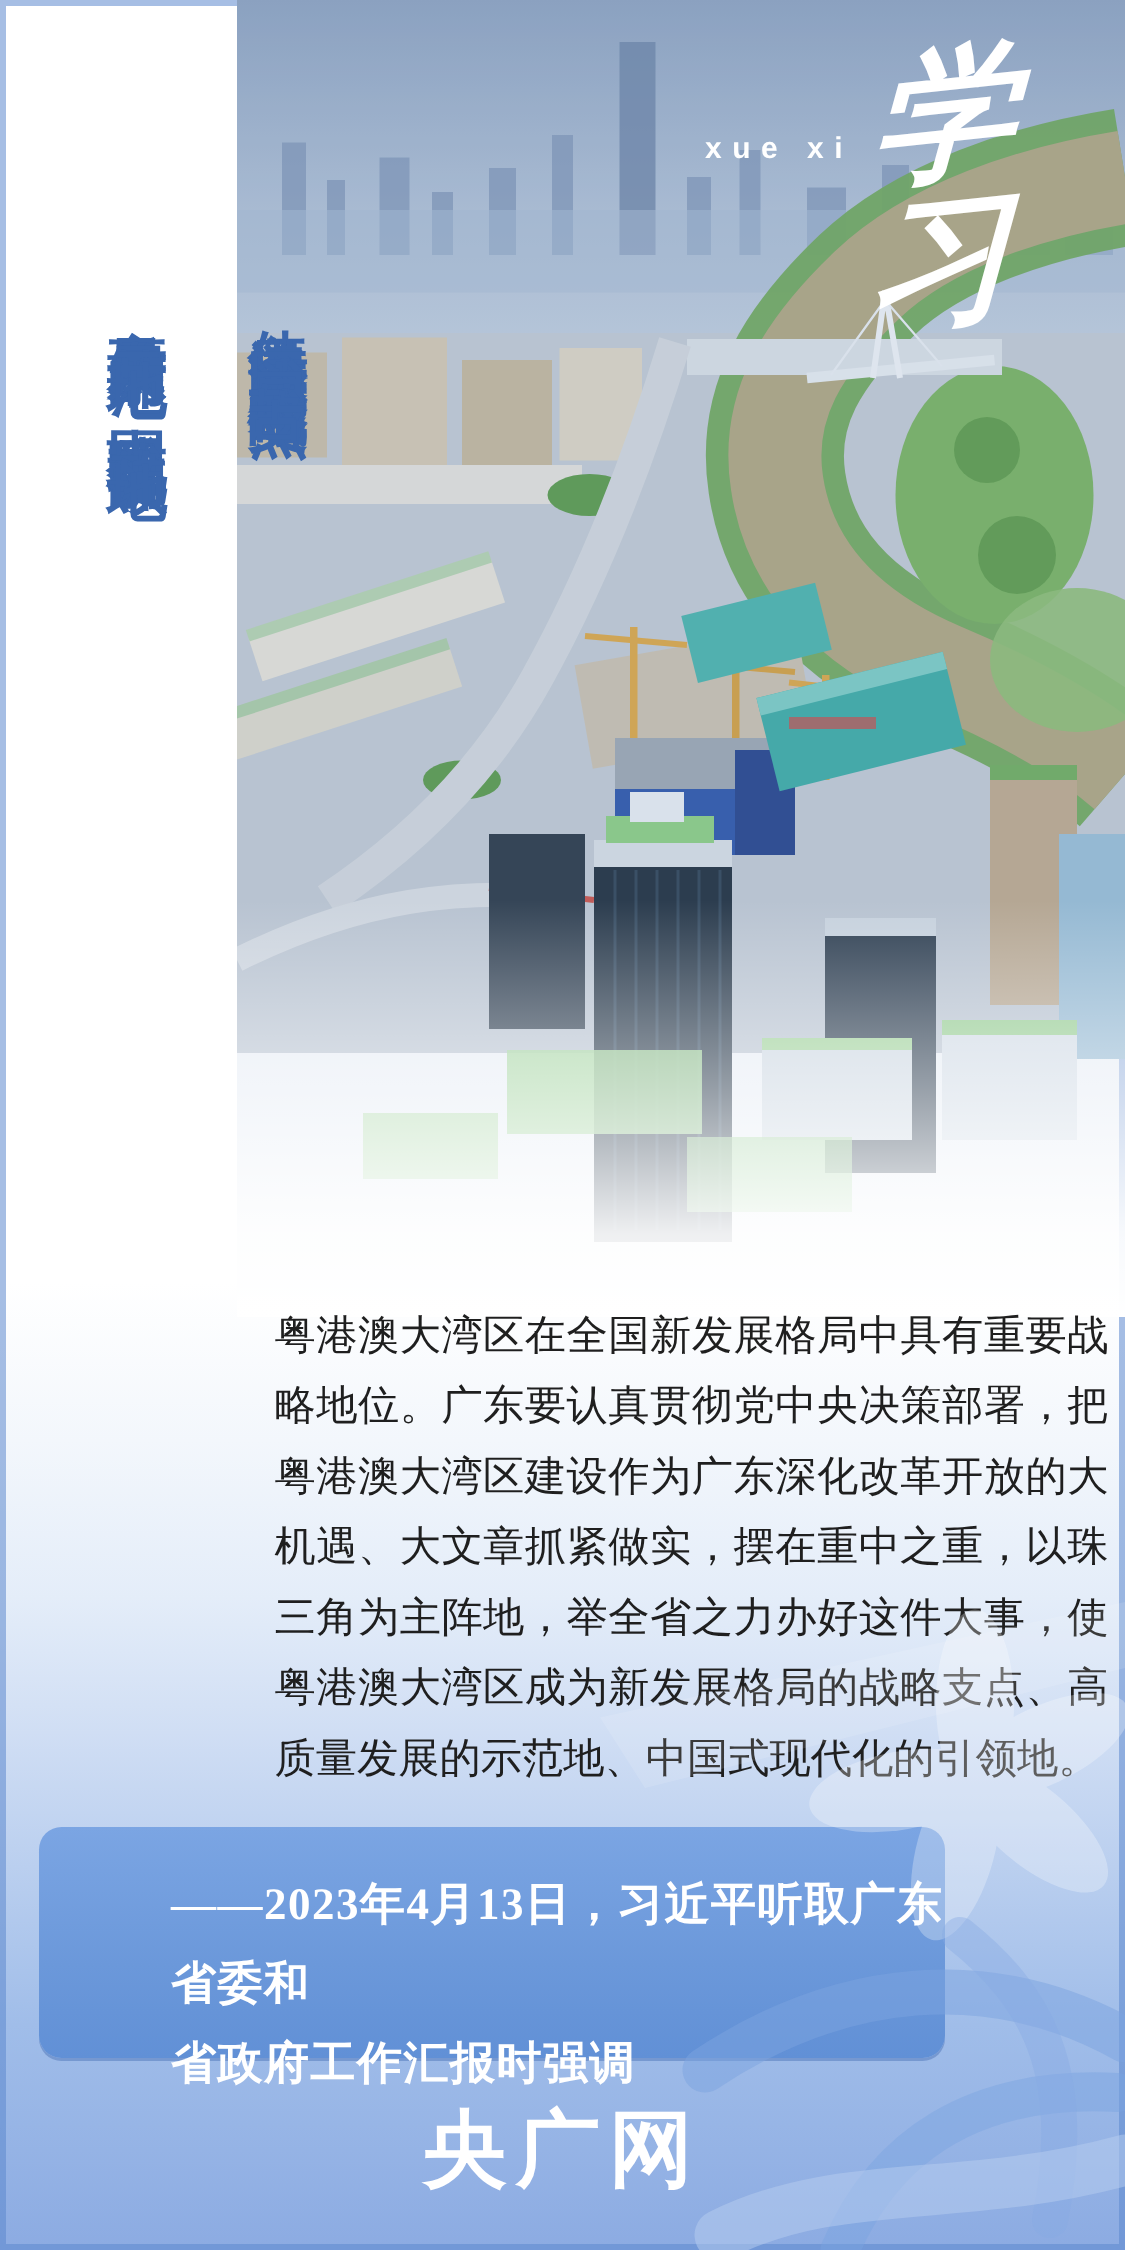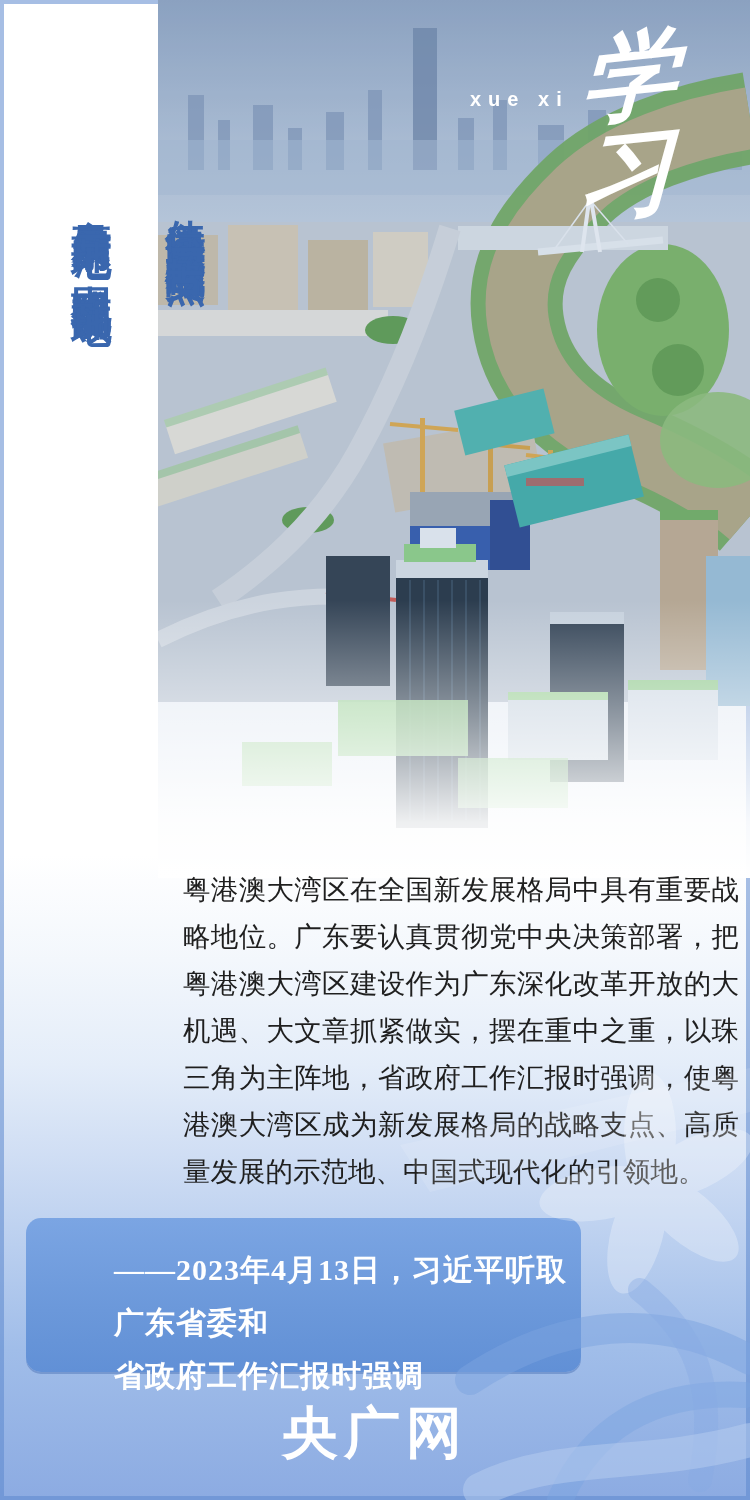--- a/index.html
+++ b/index.html
@@ -34,21 +34,21 @@
   }
   .hl-col{display:block;font-size:40px;line-height:58px;letter-spacing:2.5px;}
   
   .paragraph{
     position:absolute;left:183px;top:866px;width:556px;
     font-size:27.5px;line-height:47px;color:#1f1f1f;
     text-align:justify;letter-spacing:0;
   }
   
   .quote-box{
-    position:absolute;left:26px;top:1218px;width:555px;height:154px;
+    position:absolute;left:26px;top:1218px;width:604px;height:154px;
     background:linear-gradient(180deg,#7ba5e3 0%,#6b98da 60%,#6190d6 100%);
     border-radius:15px;box-sizing:border-box;
     box-shadow:0 2px 0 rgba(70,110,180,.45);
   }
   .quote-text{
     margin:25px 0 0 88px;color:#ffffff;font-size:30px;line-height:53px;
     font-weight:700;white-space:pre-line;letter-spacing:1px;
   }
   
   .watermark{position:absolute;left:0;top:1050px;width:750px;height:450px;display:block;pointer-events:none;}
@@ -212,21 +212,21 @@
       <div class="tl-py">xue xi</div>
     </div>
     <div class="tl-callig">学习</div>
   </div>
 
   <div class="headline">
     <span class="hl-col">使粤港澳大湾区成为新发展格局的战略支点</span>
     <span class="hl-col">高质量发展的示范地　中国式现代化的引领地</span>
   </div>
 
-  <div class="paragraph">粤港澳大湾区在全国新发展格局中具有重要战略地位。广东要认真贯彻党中央决策部署，把粤港澳大湾区建设作为广东深化改革开放的大机遇、大文章抓紧做实，摆在重中之重，以珠三角为主阵地，省政府工作汇报时强调，使粤港澳大湾区成为新发展格局的战略支点、高质量发展的示范地、中国式现代化的引领地。</div>
+  <div class="paragraph">粤港澳大湾区在全国新发展格局中具有重要战略地位。广东要认真贯彻党中央决策部署，把粤港澳大湾区建设作为广东深化改革开放的大机遇、大文章抓紧做实，摆在重中之重，以珠三角为主阵地，举全省之力办好这件大事，使粤港澳大湾区成为新发展格局的战略支点、高质量发展的示范地、中国式现代化的引领地。</div>
 
   <div class="quote-box">
     <div class="quote-text">——2023年4月13日，习近平听取广东省委和
 省政府工作汇报时强调</div>
   </div>
 
   <svg class="watermark" viewBox="0 0 750 450" aria-hidden="true">
     <g>
       <polygon points="400,95 750,18 750,62 430,142" fill="#ffffff" opacity=".12"></polygon>
     </g>

